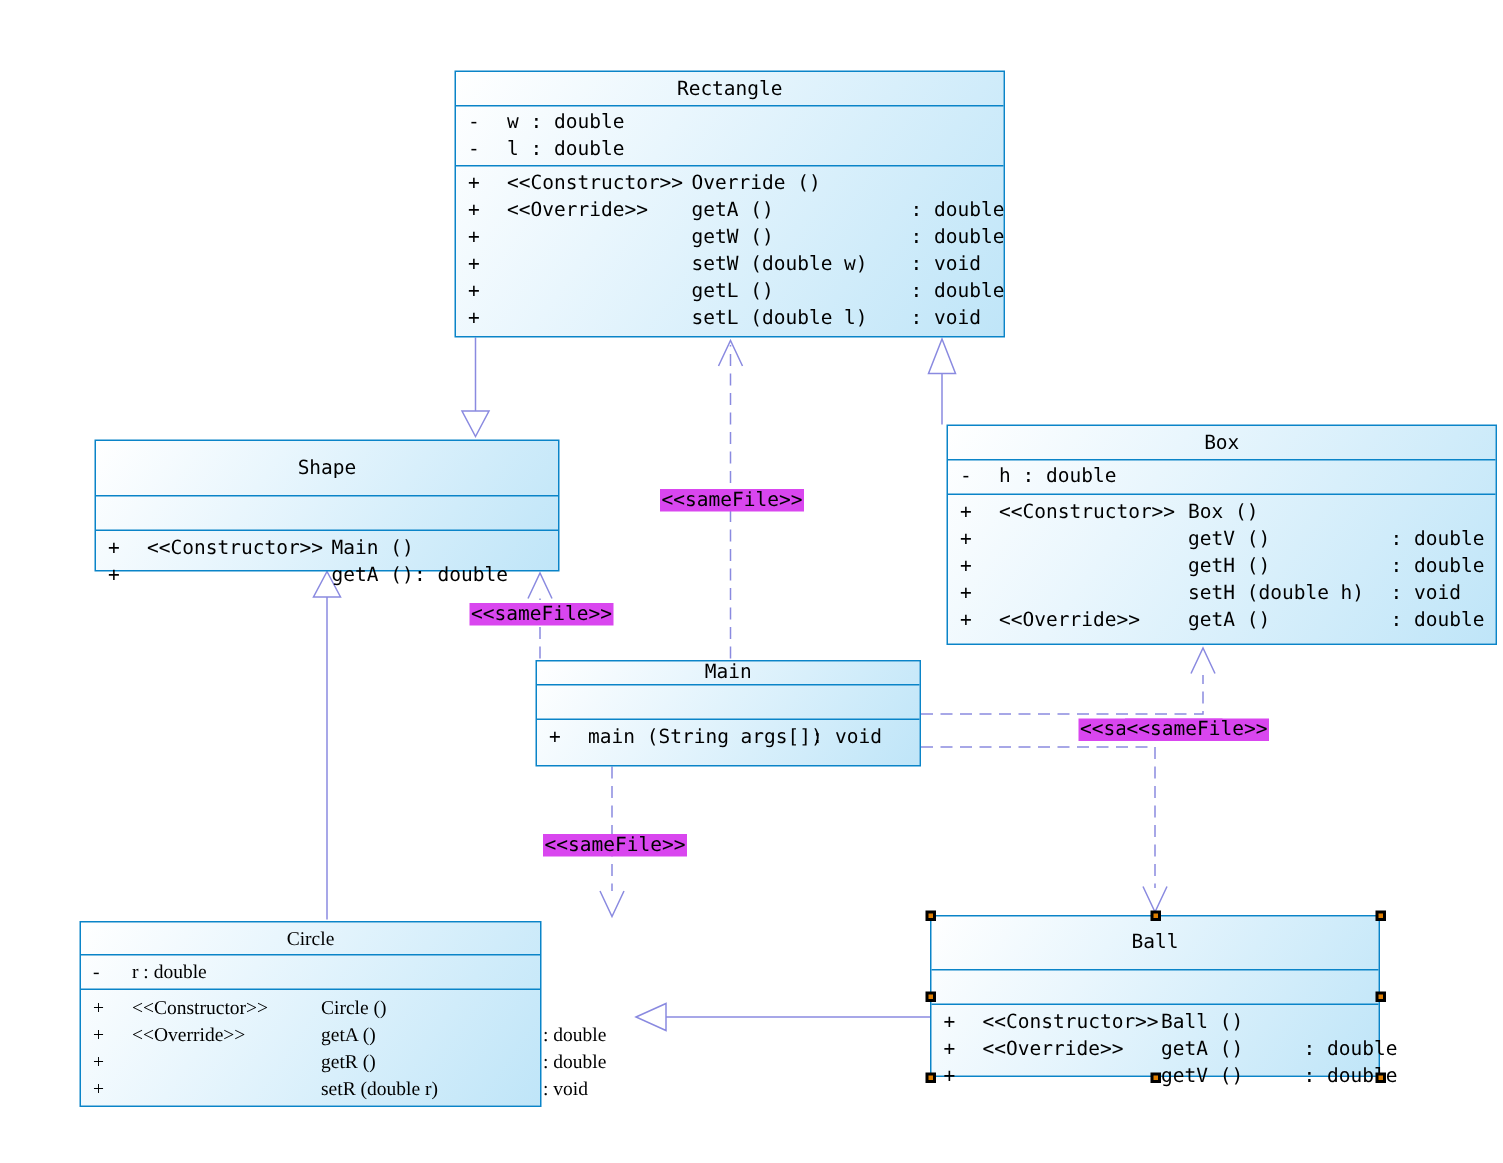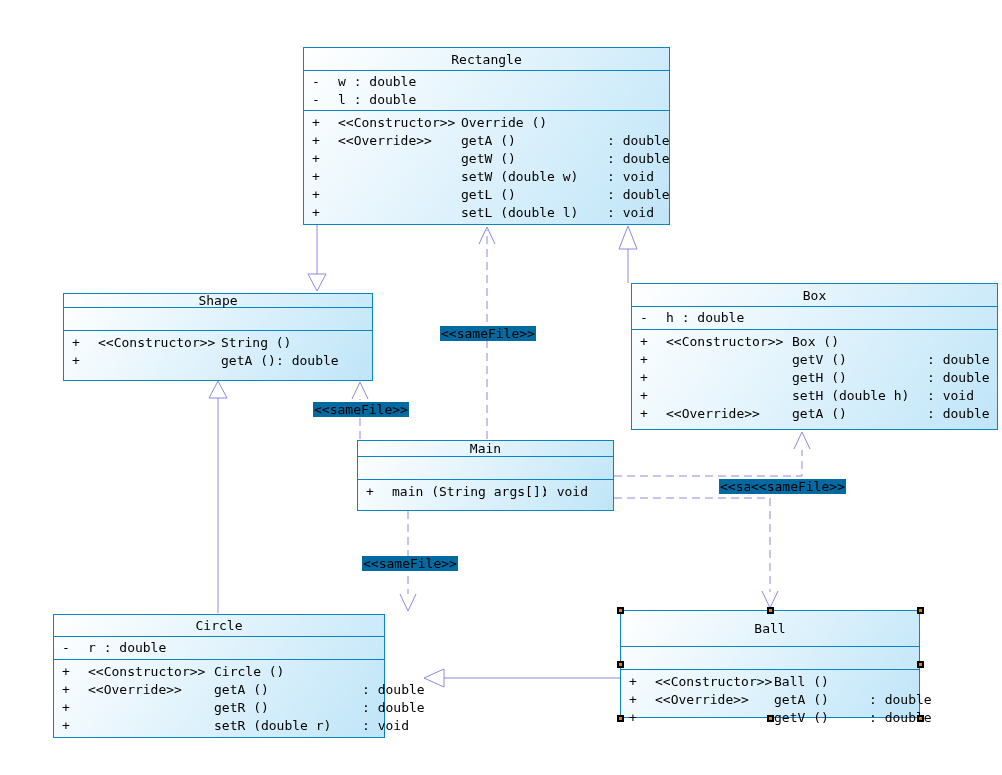--- a/index.html
+++ b/index.html
@@ -13,27 +13,27 @@
                     display:flex;align-items:center;justify-content:center;}
   .uml-class .attrs{border-bottom:1px solid #0a84c8;box-sizing:border-box;padding-top:2px;}
   .uml-class .methods{box-sizing:border-box;padding-top:3px;}
   .mrow{height:18px;line-height:18px;padding-left:8px;white-space:nowrap;display:flex;}
   .vis{display:inline-block;width:26px;flex:none;}
   .stereo{display:inline-block;flex:none;}
   .mname{display:inline-block;flex:none;}
   .mret{display:inline-block;flex:none;}
 
   .c-rect .title{height:23px}   .c-rect .attrs{height:40px}   .c-rect  .stereo{width:123px}.c-rect  .mname{width:146px}
-  .c-shape .title{height:14px}  .c-shape .attrs{height:23px}  .c-shape .stereo{width:123px}.c-shape .mname{width:55px}
+  .c-shape .title{height:37px}  .c-shape .attrs{height:23px}  .c-shape .stereo{width:123px}.c-shape .mname{width:55px}
   .c-box .title{height:23px}    .c-box .attrs{height:23px}    .c-box   .stereo{width:126px}.c-box   .mname{width:135px}
   .c-main .title{height:16px}   .c-main .attrs{height:23px}   .c-main  .stereo{width:0px}  .c-main  .mname{width:149px}
   .c-circle .title{height:22px} .c-circle .attrs{height:23px} .c-circle .stereo{width:126px}.c-circle .mname{width:148px}
   .c-ball .title{height:36px}   .c-ball .attrs{height:23px}   .c-ball  .stereo{width:119px}.c-ball  .mname{width:95px}
 
-  .dep-label{position:absolute;background:#0369a1;padding:0 1px;height:15px;line-height:15px;
+  .dep-label{position:absolute;background:#d946ef;padding:0 1px;height:15px;line-height:15px;
              white-space:nowrap;}
   .handle{position:absolute;width:7px;height:7px;background:#000;z-index:30;}
   .handle::after{content:"";position:absolute;left:2px;top:2px;width:3px;height:3px;background:#e07f00;}
 </style>
 </head>
 <body>
 
 <div id="canvas">
 
   <svg class="wires" xmlns="http://www.w3.org/2000/svg" width="1002" height="775">
@@ -136,21 +136,21 @@
     </div>
   </div>
 
   <div class="uml-class c-shape" style="left:63px;top:293px;width:310px;height:88px;">
     <div class="title">Shape</div>
     <div class="attrs"></div>
     <div class="methods">
       <div class="mrow">
         <span class="vis">+</span>
         <span class="stereo">&lt;&lt;Constructor&gt;&gt;</span>
-        <span class="mname">String ()</span>
+        <span class="mname">Main ()</span>
         <span class="mret"></span>
       </div>
       <div class="mrow">
         <span class="vis">+</span>
         <span class="stereo"></span>
         <span class="mname">getA ()</span>
         <span class="mret">: double</span>
       </div>
     </div>
   </div>
@@ -203,21 +203,21 @@
     <div class="methods">
       <div class="mrow">
         <span class="vis">+</span>
         <span class="stereo"></span>
         <span class="mname">main (String args[])</span>
         <span class="mret">: void</span>
       </div>
     </div>
   </div>
 
-  <div class="uml-class c-circle" style="left:53px;top:614px;width:332px;height:124px;">
+  <div class="uml-class c-circle" style="left:53px;top:614px;width:308px;height:124px;font-family:Liberation Serif, serif;">
     <div class="title">Circle</div>
     <div class="attrs">
       <div class="mrow">
         <span class="vis">-</span>
         <span>r : double</span>
       </div>
     </div>
     <div class="methods">
       <div class="mrow">
         <span class="vis">+</span>

